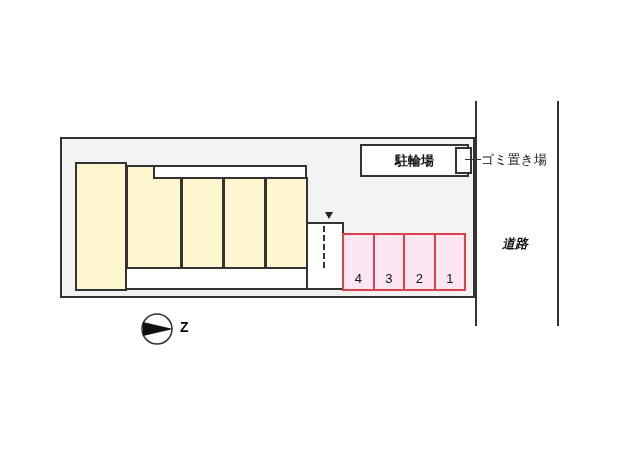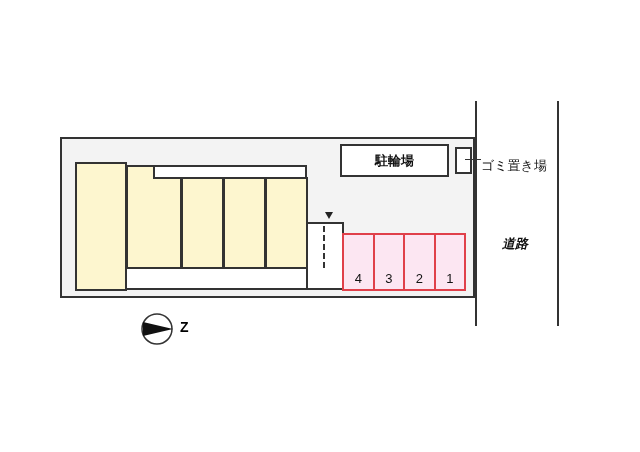--- a/index.html
+++ b/index.html
@@ -33,27 +33,27 @@
 <div class="abs" style="left:325px; top:212px; width:0; height:0; border-left:4px solid transparent; border-right:4px solid transparent; border-top:7px solid #222;"></div>
 
 <div class="abs bldg" style="left:75px; top:162px; width:52px; height:129px;"></div>
 <div class="abs" style="left:77px; top:164px; width:14px; height:14px; background:#fdf6cf;"></div>
 <div class="abs bldg" style="left:126px; top:165px; width:56px; height:104px;"></div>
 <div class="abs white" style="left:153px; top:165px; width:29px; height:14px; border-left:2px solid #333; border-right:none; border-top:2px solid #333;"></div>
 <div class="abs bldg" style="left:181px; top:177px; width:43px; height:92px;"></div>
 <div class="abs bldg" style="left:223px; top:177px; width:43px; height:92px;"></div>
 <div class="abs bldg" style="left:265px; top:177px; width:43px; height:92px;"></div>
 
-<div class="abs white" style="left:340px; top:144px; width:109px; height:33px; display:flex; align-items:center; justify-content:center;">
+<div class="abs white" style="left:360px; top:144px; width:109px; height:33px; display:flex; align-items:center; justify-content:center;">
   <span class="label" style="font-weight:bold;">駐輪場</span>
 </div>
 
 <div class="abs white" style="left:455px; top:147px; width:17px; height:27px;"></div>
 <div class="abs" style="left:465px; top:159px; width:16px; height:1px; background:#333;"></div>
-<div class="abs label" style="left:481px; top:157px;">ゴミ置き場</div>
+<div class="abs label" style="left:481px; top:151px;">ゴミ置き場</div>
 
 <div class="abs" style="left:342px; top:233px; width:124px; height:58px; display:flex;">
   <div class="park" style="position:relative; flex:1; margin-right:-2px;">
       <span class="park-num">4</span>
     </div>
   <div class="park" style="position:relative; flex:1; margin-right:-2px;">
       <span class="park-num">3</span>
     </div>
   <div class="park" style="position:relative; flex:1; margin-right:-2px;">
       <span class="park-num">2</span>

